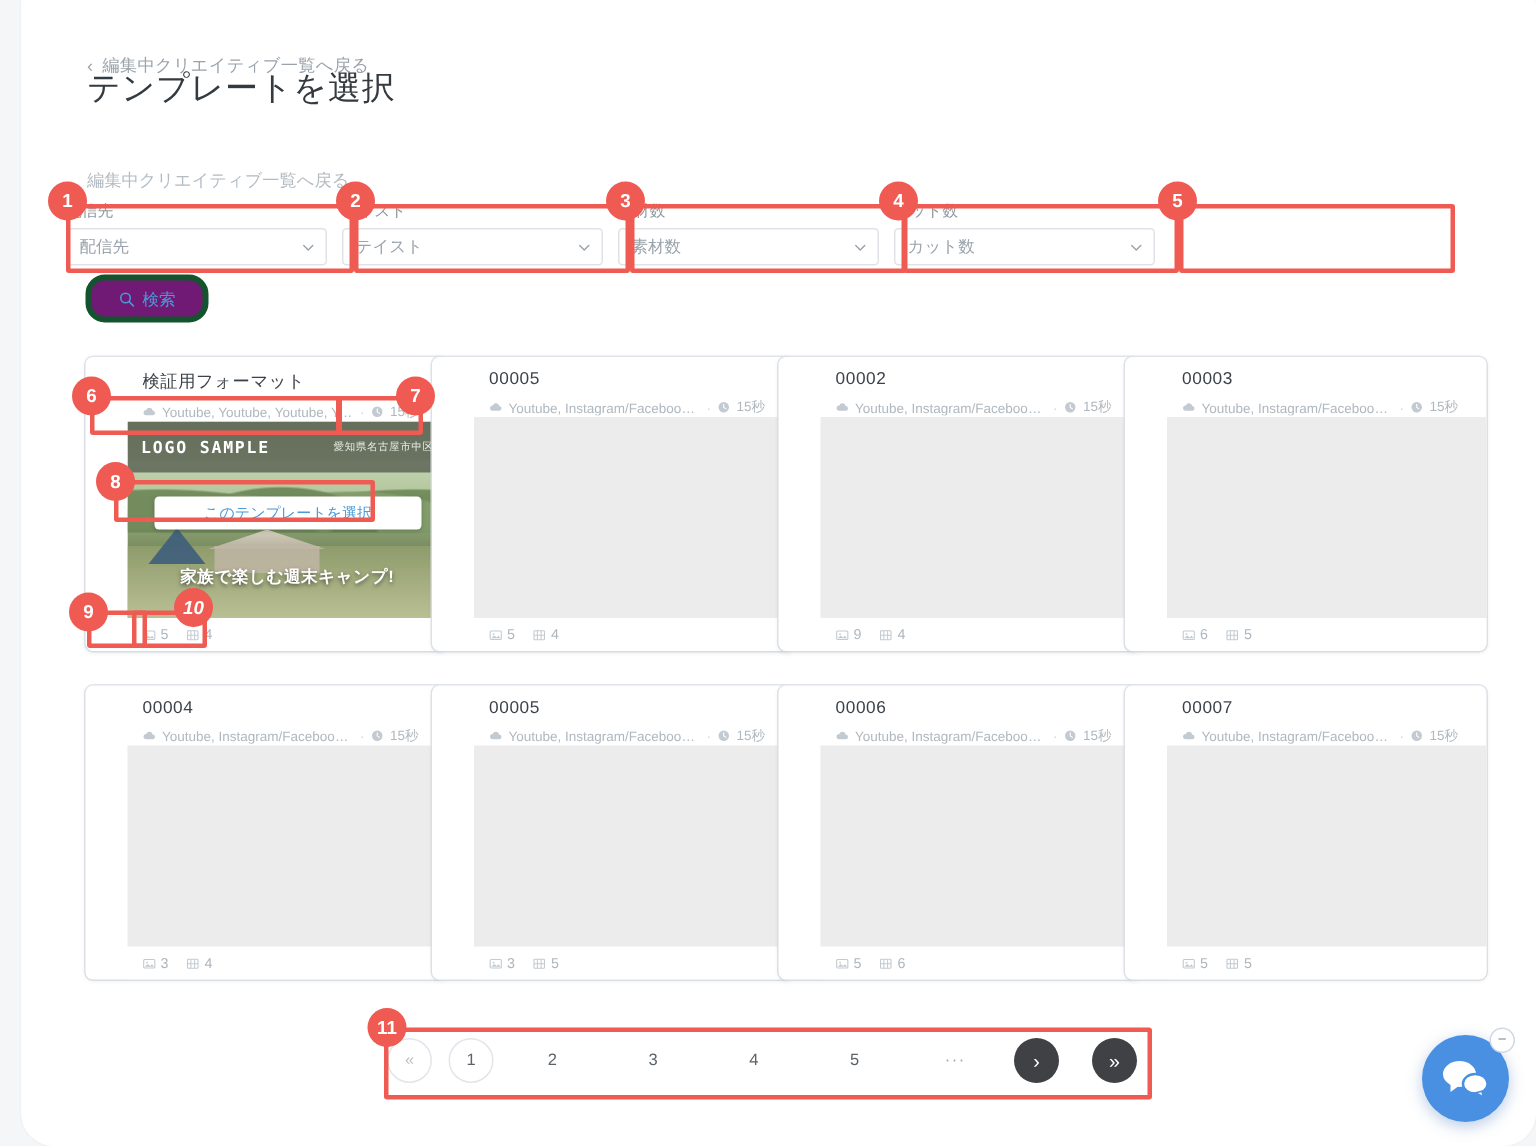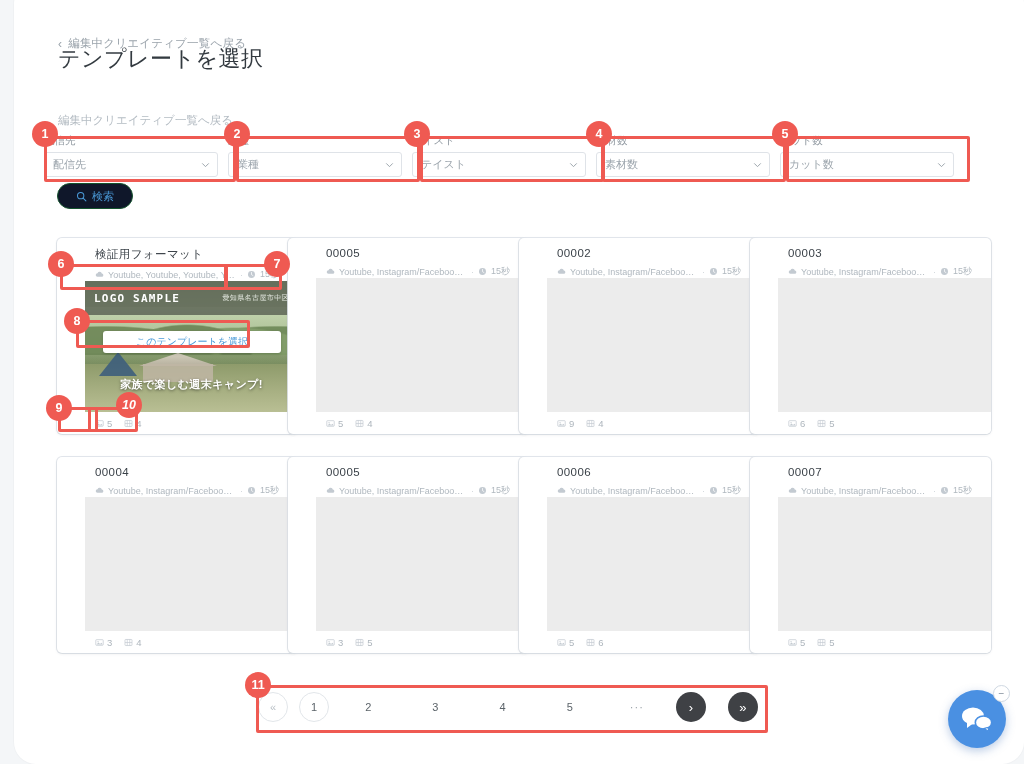--- a/index.html
+++ b/index.html
@@ -72,23 +72,23 @@
     position: absolute; right: 7px; top: 50%;
     transform: translateY(-50%);
     width: 9px; height: 9px;
   }
   .select-caret svg { display:block; }
 
   
   .search-btn {
     position: absolute; left: 57px; top: 183px;
     width: 74px; height: 24px;
-    border: 1px solid #14532d;
+    border: 4px solid #14532d;
     border-radius: 13px;
-    background: #0f172a;
+    background: #701a75;
     display: flex; align-items: center; justify-content: center;
     gap: 5px;
     font-size: 11px; color: #4a9ad8;
     cursor: pointer;
   }
   .search-btn .mag { width:11px; height:11px; display:block; }
 
   
   .grid {
     position: absolute; left: 57px; top: 238px;
@@ -292,31 +292,20 @@
 
   <div class="page-title">テンプレートを選択</div>
 
   <div class="search-hint">編集中クリエイティブ一覧へ戻る</div>
 
   <div class="filters" id="filter-bar">
       <div class="filter-group">
         <span class="filter-label">配信先</span>
         <div class="select-box">
           <span class="select-value">配信先</span>
-          <span class="select-caret">
-            <svg viewBox="0 0 12 12" width="9" height="9">
-              <path d="M2 4.2 L6 8.2 L10 4.2" fill="none" stroke="#9aa3ab" stroke-width="1.3" stroke-linecap="round" stroke-linejoin="round"></path>
-            </svg>
-          </span>
-        </div>
-      </div>
-      <div class="filter-group">
-        <span class="filter-label">業種</span>
-        <div class="select-box">
-          <span class="select-value">業種</span>
           <span class="select-caret">
             <svg viewBox="0 0 12 12" width="9" height="9">
               <path d="M2 4.2 L6 8.2 L10 4.2" fill="none" stroke="#9aa3ab" stroke-width="1.3" stroke-linecap="round" stroke-linejoin="round"></path>
             </svg>
           </span>
         </div>
       </div>
       <div class="filter-group">
         <span class="filter-label">テイスト</span>
         <div class="select-box">

